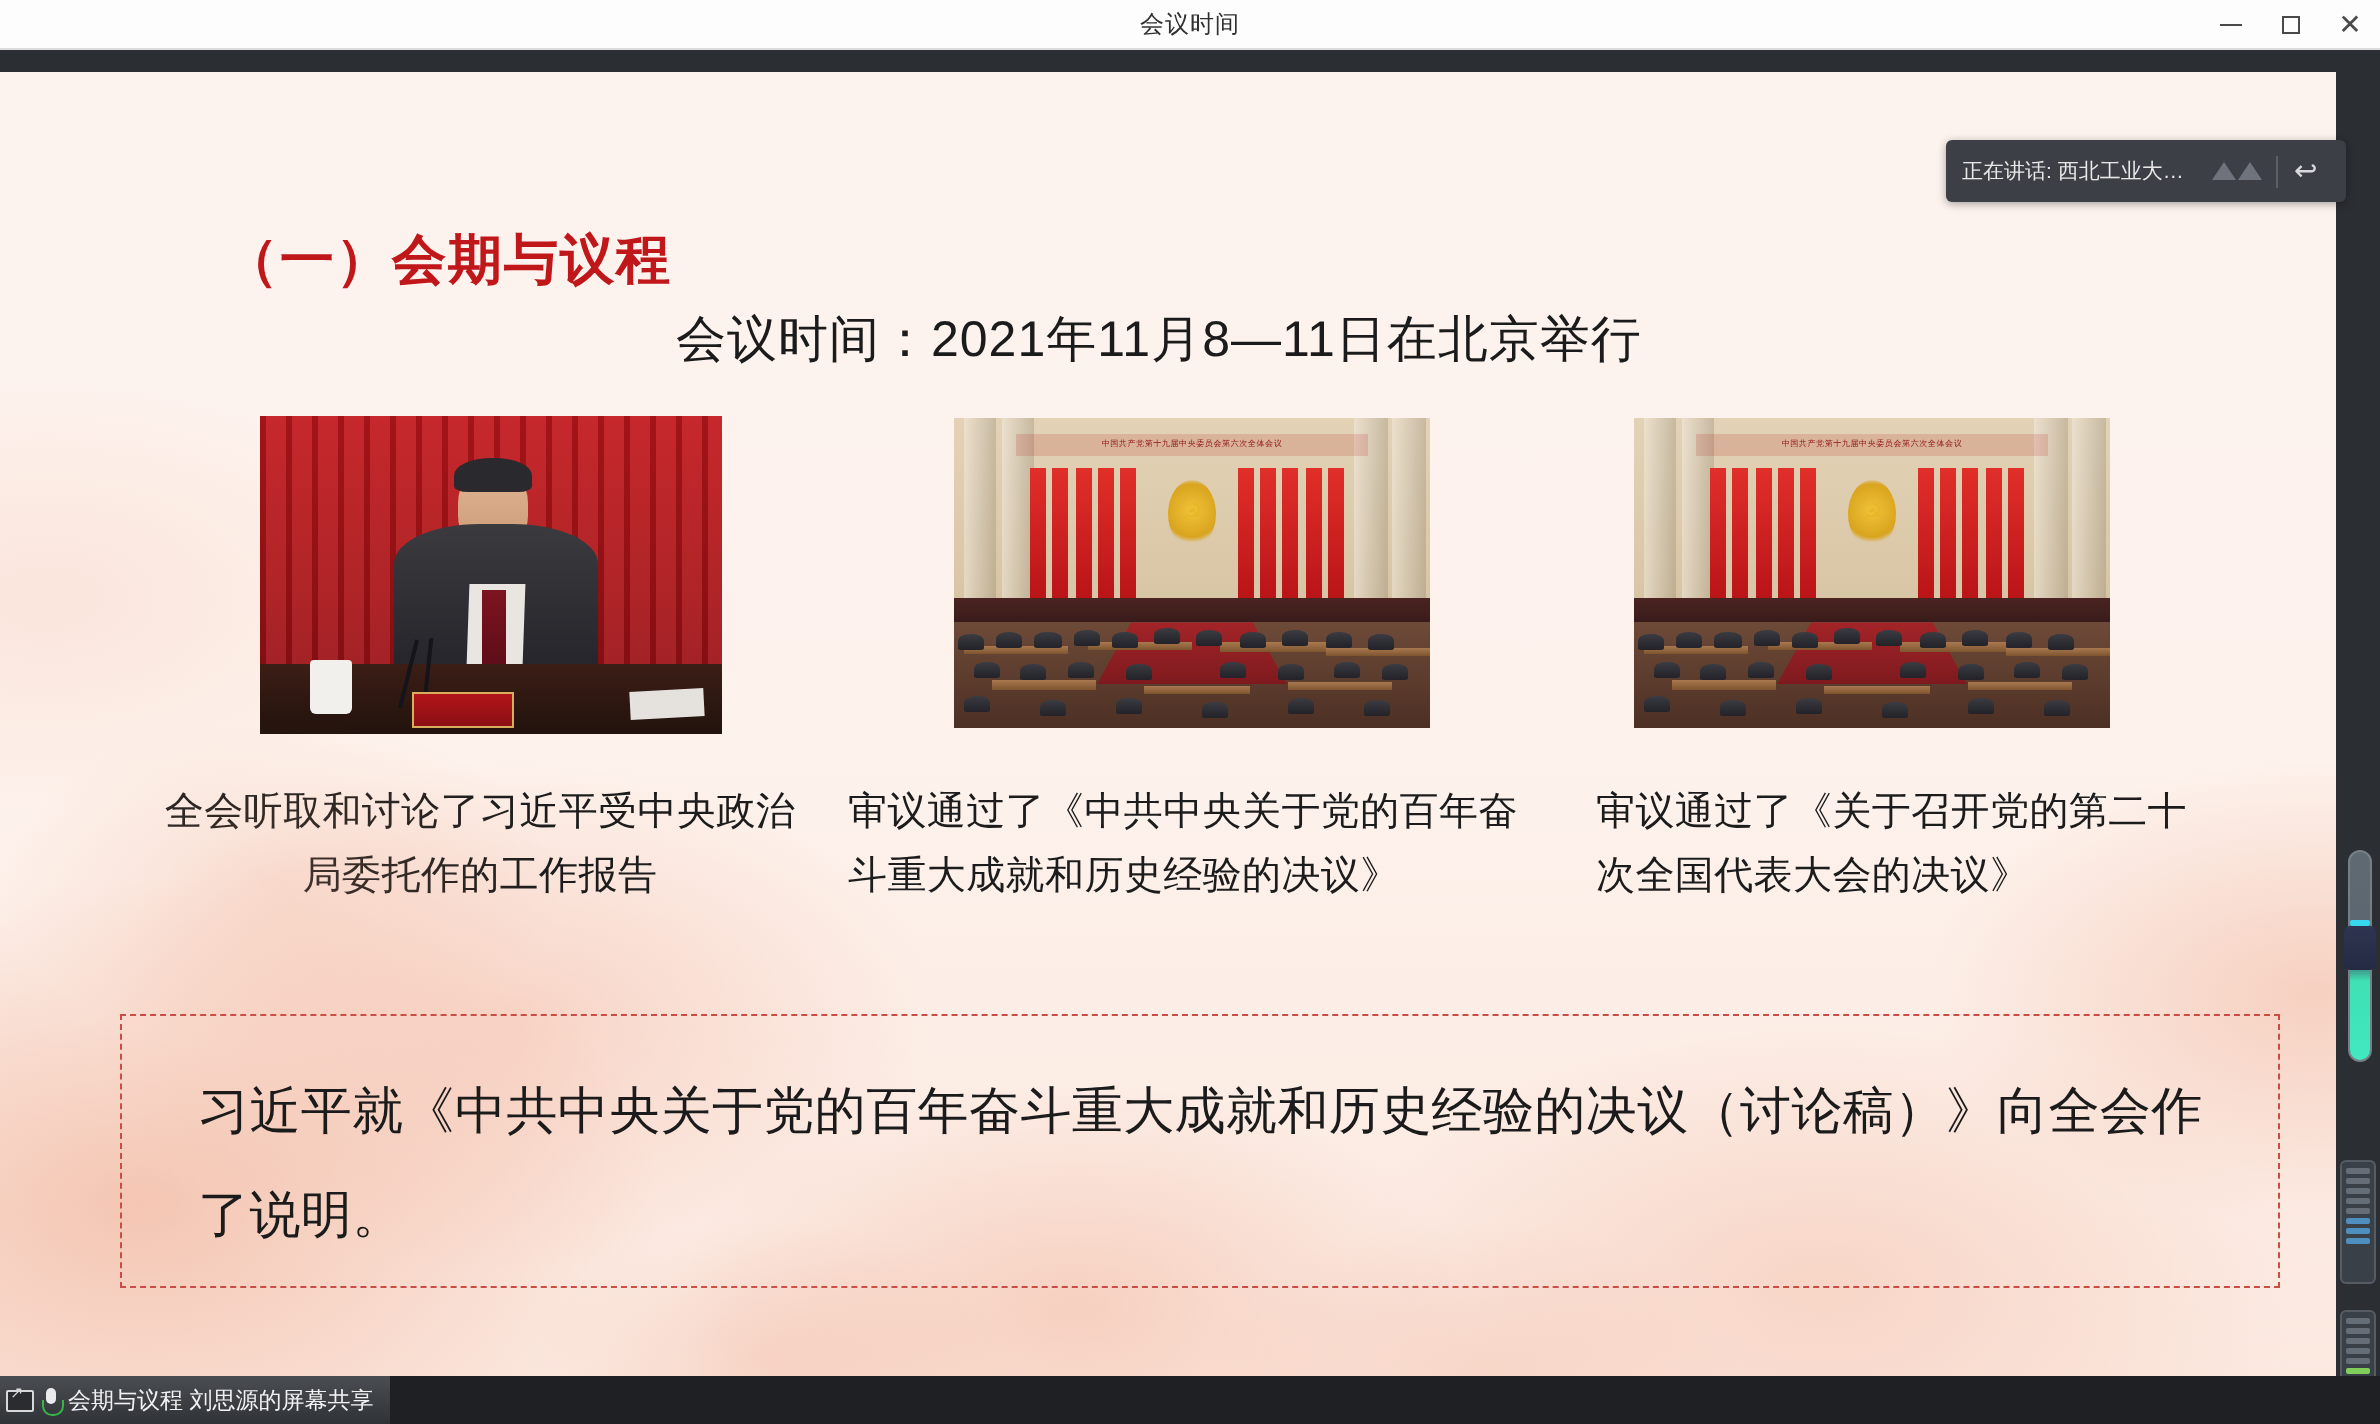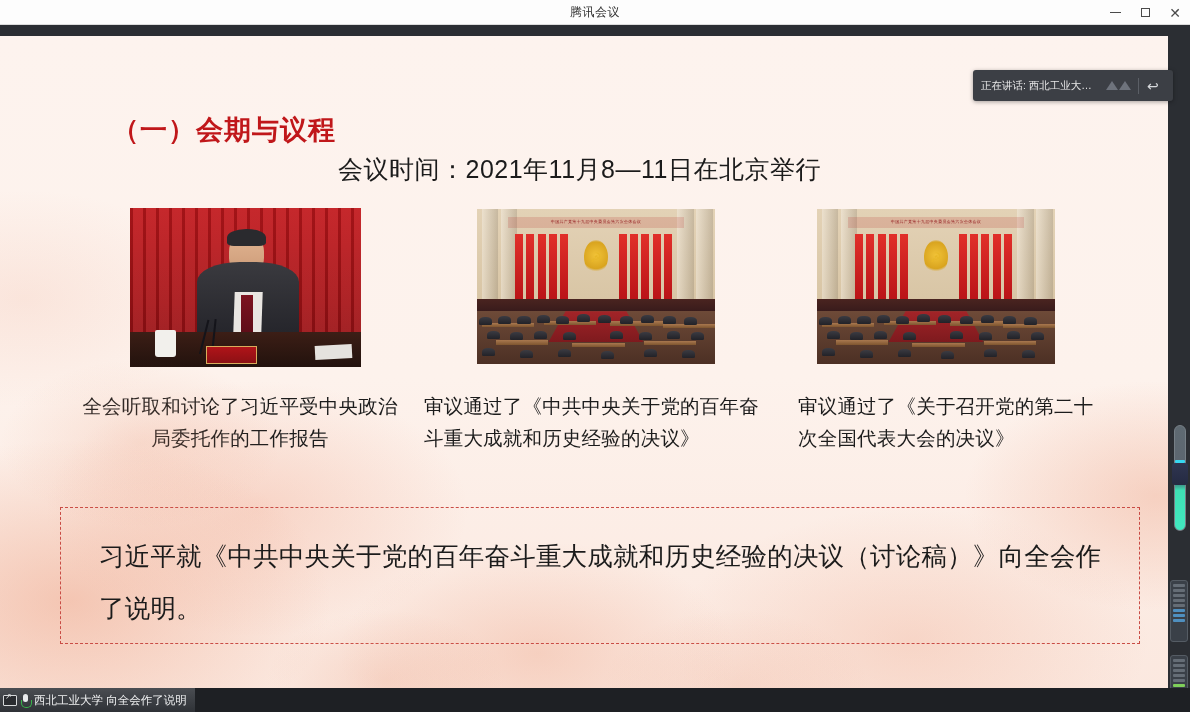--- a/index.html
+++ b/index.html
@@ -316,21 +316,21 @@
   }
   .taskbar-label {
     font-size:11.5px; color:#f0f1f2; white-space:nowrap;
     overflow:hidden; text-overflow:ellipsis;
   }
 </style>
 </head>
 <body>
 
 <div class="titlebar">
-  <div class="titlebar-title">腾讯会议</div>
+  <div class="titlebar-title">会议时间</div>
   <div class="win-controls">
     <div class="win-btn">
       <span class="glyph-min"></span>
     </div>
     <div class="win-btn">
       <span class="glyph-max"></span>
     </div>
     <div class="win-btn close">
       <span class="glyph-close">✕</span>
     </div>
@@ -526,15 +526,15 @@
         <i></i>
         <i></i>
     </div>
   </div>
 </div>
 
 <div class="taskbar">
   <div class="taskbar-item">
     <span class="ts-share-icon"></span>
     <span class="ts-mic-icon"></span>
-    <span class="taskbar-label">西北工业大学 向全会作了说明</span>
+    <span class="taskbar-label">会期与议程 刘思源的屏幕共享</span>
   </div>
 </div>
 
 </body></html>

